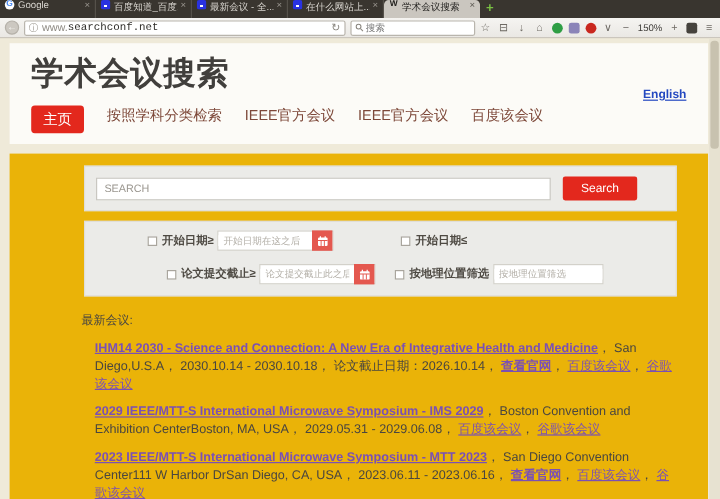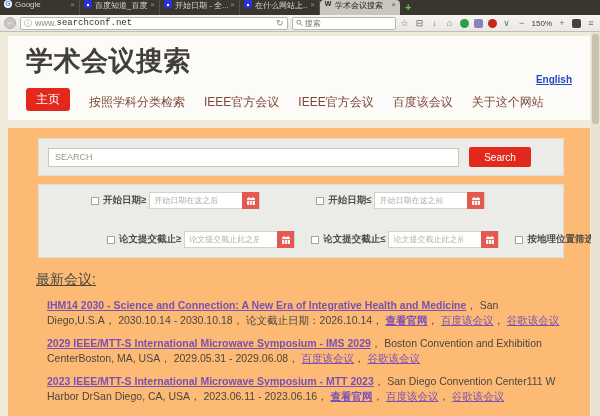--- a/index.html
+++ b/index.html
@@ -42,51 +42,51 @@
 
   
   .pagearea { position:absolute; top:32px; left:0; right:0; bottom:0; background:#efead9; overflow:hidden; }
   .scrolltrack { position:absolute; right:0; top:0; bottom:0; width:9px; background:#e7e2d1; }
   .scrollthumb { position:absolute; right:1px; top:2px; width:7px; height:90px; background:#c8c2af; border-radius:3px; }
 
   .blockA { position:absolute; left:8px; right:10px; top:4px; height:84px; background:#fcfbf7; padding:7px 16px 0 18px; }
   .site-title { font-size:27px; font-weight:bold; color:#413f3c; letter-spacing:0.5px; }
   .english-link { position:absolute; right:18px; top:38px; font-size:10px; font-weight:bold;
                   color:#2348c0; text-decoration:underline; }
-  .nav { display:flex; align-items:flex-end; gap:19px; margin-top:9px; font-size:12px; white-space:nowrap; }
+  .nav { display:flex; align-items:flex-start; gap:19px; margin-top:9px; font-size:12px; white-space:nowrap; }
   .nav a { text-decoration:none; }
   .nav-item { color:#7d4839; }
   .nav-item.active { background:#e3281d; color:#fff; padding:3px 10px; border-radius:3px; }
 
-  .blockB { position:absolute; left:8px; right:10px; top:96px; bottom:0; background:#fdba74; }
+  .blockB { position:absolute; left:8px; right:10px; top:96px; bottom:0; background:#eab308;padding-left:32px; }
 
   .search-panel { margin:10px 26px 0 30px; background:#ebebe8; border:1px solid #e0ded8;
                   display:flex; align-items:center; padding:8px 32px 8px 9px; }
   .search-input { flex:1; height:19px; border:1px solid #c9c7c1; font-size:9px; padding:0 6px; color:#555; outline:none; }
   .search-input::placeholder { color:#9a968f; }
   .search-btn { margin-left:10px; width:62px; height:20px; background:#e3281d; color:#fff; border:0;
                 border-radius:2px; font-size:10px; flex:0 0 auto; }
 
   .filter-panel { margin:8px 26px 0 30px; background:#ebebe8; border:1px solid #e0ded8;
                   padding:7px 6px 9px; font-size:9px; }
   .frow { display:flex; align-items:center; }
-  .frow + .frow { margin-top:22px; }
+  .frow + .frow { margin-top:11px; }
   .frow-0 { padding-left:46px; } .frow-0 .fgroup { margin-right:56px; }
   .frow-1 { padding-left:62px; } .frow-1 .fgroup { margin-right:16px; }
   .fgroup { display:flex; align-items:center; }
   .fcheck { width:8px; height:8px; border:1px solid #a9a59d; background:#fff; margin-right:4px; flex:0 0 auto; }
   .flabel { font-weight:bold; color:#4e4a43; font-size:9.5px; margin-right:3px; white-space:nowrap; }
-  .finput { display:flex; align-items:center; border:1px solid #d3d1ca; background:#fff; height:17px;gap:14px; }
+  .finput { display:flex; align-items:center; border:1px solid #d3d1ca; background:#fff; height:17px; }
   .finput input { border:0; outline:none; width:78px; font-size:8px; padding:0 4px; color:#777; }
   .finput input::placeholder { color:#b3afa7; }
   .finput input.geo { width:90px; }
   .fic-cal { width:17px; height:17px; background:#e4584f; display:flex; align-items:center; justify-content:center; }
 
   .listing { padding:13px 22px 0 28px; }
-  .latest-heading { font-size:14px; color:#4a4640; margin-bottom:9px;text-decoration:underline; }
+  .latest-heading { font-size:10px; color:#4a4640; margin-bottom:9px; }
   .conf { margin:0 0 8px 11px; font-size:10.5px; line-height:15px; color:#4a4640; max-width:522px; }
   .conf a { text-decoration:underline; cursor:pointer; }
   .t-visited { color:#7a50b5; font-weight:bold; }
   .t-fresh   { color:#2553c8; font-weight:bold; }
   .l-visited { color:#7a50b5; }
   .l-fresh   { color:#2553c8; }
   .official  { font-weight:bold; }
   .meta { color:#4a4640; }
 </style>
 </head>
@@ -100,21 +100,21 @@
         <span class="tab-title">Google</span>
         <span class="tab-close">×</span>
       </div>
       <div class="tab">
         <span class="favicon baidu"></span>
         <span class="tab-title">百度知道_百度...</span>
         <span class="tab-close">×</span>
       </div>
       <div class="tab">
         <span class="favicon baidu"></span>
-        <span class="tab-title">开始日期 - 全...</span>
+        <span class="tab-title">最新会议 - 全...</span>
         <span class="tab-close">×</span>
       </div>
       <div class="tab">
         <span class="favicon baidu"></span>
         <span class="tab-title">在什么网站上...</span>
         <span class="tab-close">×</span>
       </div>
       <div class="tab active">
         <span class="favicon w">W</span>
         <span class="tab-title">学术会议搜索</span>
@@ -159,21 +159,20 @@
 
     <div class="blockA">
       <div class="site-title">学术会议搜索</div>
       <a class="english-link">English</a>
       <div class="nav">
           <a class="nav-item active">主页</a>
           <a class="nav-item">按照学科分类检索</a>
           <a class="nav-item">IEEE官方会议</a>
           <a class="nav-item">IEEE官方会议</a>
           <a class="nav-item">百度该会议</a>
-          <a class="nav-item">关于这个网站</a>
         </div>
     </div>
 
     <div class="blockB">
 
       <div class="search-panel">
         <input class="search-input" placeholder="SEARCH" style="">
         <button class="search-btn">Search</button>
       </div>
 
@@ -192,33 +191,20 @@
                     <line x1="1" y1="4.4" x2="9" y2="4.4" stroke="#e4584f" stroke-width="0.9"></line>
                     <line x1="3.6" y1="4.4" x2="3.6" y2="9" stroke="#e4584f" stroke-width="0.8"></line>
                     <line x1="6.3" y1="4.4" x2="6.3" y2="9" stroke="#e4584f" stroke-width="0.8"></line>
                   </svg>
                 </span>
               </span>
             </span>
             <span class="fgroup">
               <span class="fcheck"></span>
               <span class="flabel">开始日期≤</span>
-              <span class="finput">
-                <input placeholder="开始日期在这之前" style="">
-                <span class="fic-cal">
-                  <svg width="10" height="10" viewBox="0 0 10 10">
-                    <rect x="1" y="2" width="8" height="7" rx="1" fill="#fff"></rect>
-                    <line x1="3" y1="0.8" x2="3" y2="2.6" stroke="#fff" stroke-width="1"></line>
-                    <line x1="7" y1="0.8" x2="7" y2="2.6" stroke="#fff" stroke-width="1"></line>
-                    <line x1="1" y1="4.4" x2="9" y2="4.4" stroke="#e4584f" stroke-width="0.9"></line>
-                    <line x1="3.6" y1="4.4" x2="3.6" y2="9" stroke="#e4584f" stroke-width="0.8"></line>
-                    <line x1="6.3" y1="4.4" x2="6.3" y2="9" stroke="#e4584f" stroke-width="0.8"></line>
-                  </svg>
-                </span>
-              </span>
             </span>
           </div>
           <div class="frow frow-1">
             <span class="fgroup">
               <span class="fcheck"></span>
               <span class="flabel">论文提交截止≥</span>
               <span class="finput">
                 <input placeholder="论文提交截止此之后" style="">
                 <span class="fic-cal">
                   <svg width="10" height="10" viewBox="0 0 10 10">
@@ -227,37 +213,20 @@
                     <line x1="7" y1="0.8" x2="7" y2="2.6" stroke="#fff" stroke-width="1"></line>
                     <line x1="1" y1="4.4" x2="9" y2="4.4" stroke="#e4584f" stroke-width="0.9"></line>
                     <line x1="3.6" y1="4.4" x2="3.6" y2="9" stroke="#e4584f" stroke-width="0.8"></line>
                     <line x1="6.3" y1="4.4" x2="6.3" y2="9" stroke="#e4584f" stroke-width="0.8"></line>
                   </svg>
                 </span>
               </span>
             </span>
             <span class="fgroup">
               <span class="fcheck"></span>
-              <span class="flabel">论文提交截止≤</span>
-              <span class="finput">
-                <input placeholder="论文提交截止此之前" style="">
-                <span class="fic-cal">
-                  <svg width="10" height="10" viewBox="0 0 10 10">
-                    <rect x="1" y="2" width="8" height="7" rx="1" fill="#fff"></rect>
-                    <line x1="3" y1="0.8" x2="3" y2="2.6" stroke="#fff" stroke-width="1"></line>
-                    <line x1="7" y1="0.8" x2="7" y2="2.6" stroke="#fff" stroke-width="1"></line>
-                    <line x1="1" y1="4.4" x2="9" y2="4.4" stroke="#e4584f" stroke-width="0.9"></line>
-                    <line x1="3.6" y1="4.4" x2="3.6" y2="9" stroke="#e4584f" stroke-width="0.8"></line>
-                    <line x1="6.3" y1="4.4" x2="6.3" y2="9" stroke="#e4584f" stroke-width="0.8"></line>
-                  </svg>
-                </span>
-              </span>
-            </span>
-            <span class="fgroup">
-              <span class="fcheck"></span>
               <span class="flabel">按地理位置筛选</span>
               <span class="finput">
                 <input class="geo" placeholder="按地理位置筛选" style="">
               </span>
             </span>
           </div>
         </div>
 
       <div class="listing">
         <div class="latest-heading">最新会议:</div>

